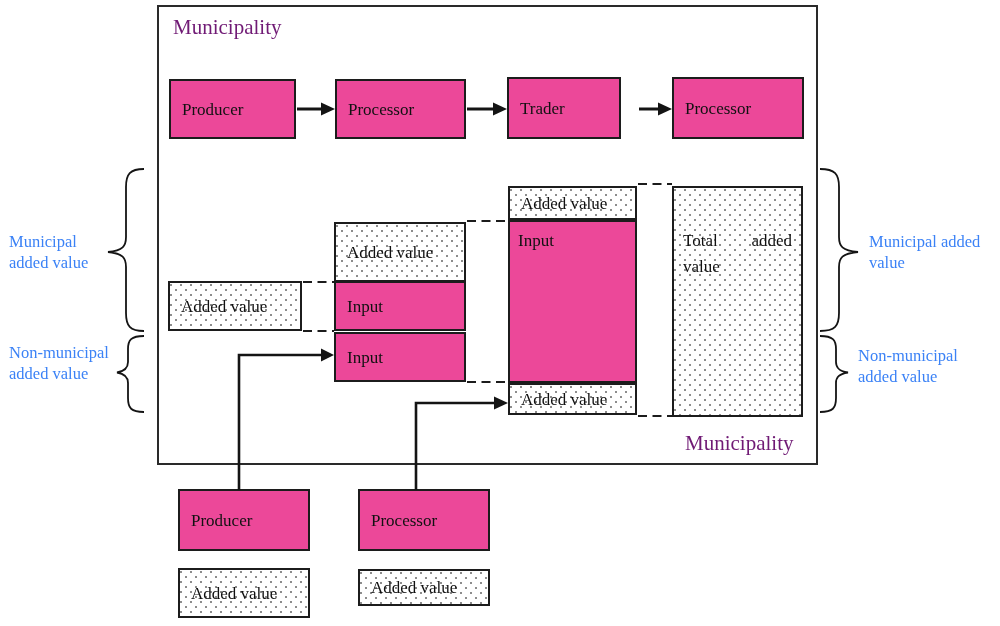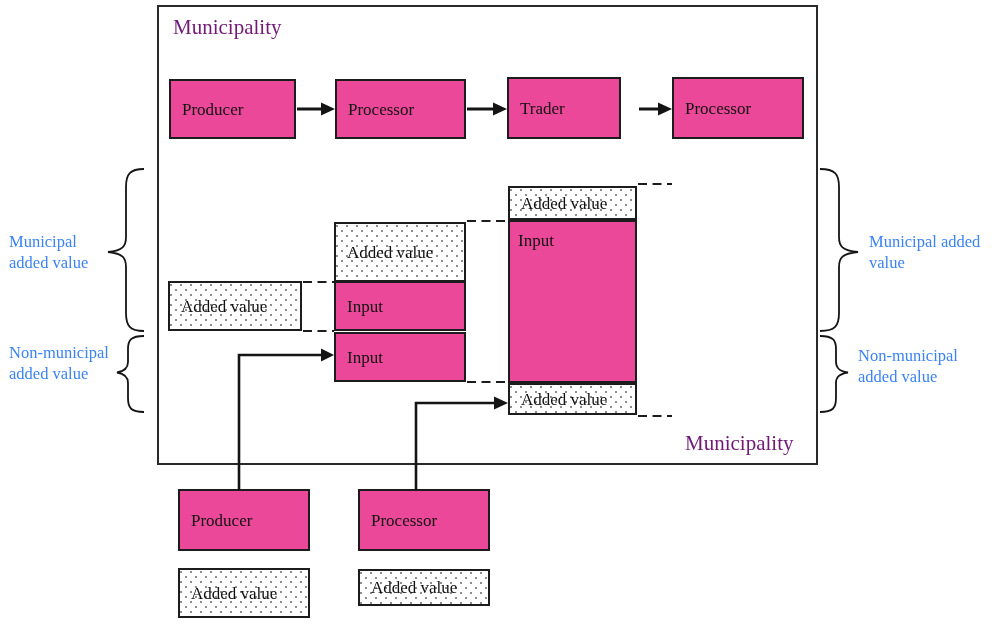--- a/index.html
+++ b/index.html
@@ -113,20 +113,21 @@
   <div class="box dotted vcenter" style="left:508px; top:186px; width:129px; height:34px;">
     <span>Added value</span>
   </div>
   <div class="box toplabel" style="left:508px; top:220px; width:129px; height:163px;">
     <span>Input</span>
   </div>
   <div class="box dotted vcenter" style="left:508px; top:383px; width:129px; height:32px;">
     <span>Added value</span>
   </div>
 
+  <div class="box dotted total-text" style="left:672px; top:186px; width:131px; height:231px;">Total added value</div>
 
   <div class="side-label" style="left:9px; top:231px; width:100px;">Municipal added value</div>
   <div class="side-label" style="left:9px; top:342px; width:118px;">Non-municipal added value</div>
   <div class="side-label" style="left:869px; top:231px; width:130px;">Municipal added value</div>
   <div class="side-label" style="left:858px; top:345px; width:118px;">Non-municipal added value</div>
 
   <div class="box vcenter" style="left:178px; top:489px; width:132px; height:62px;">
     <span>Producer</span>
   </div>
   <div class="box vcenter" style="left:358px; top:489px; width:132px; height:62px;">

